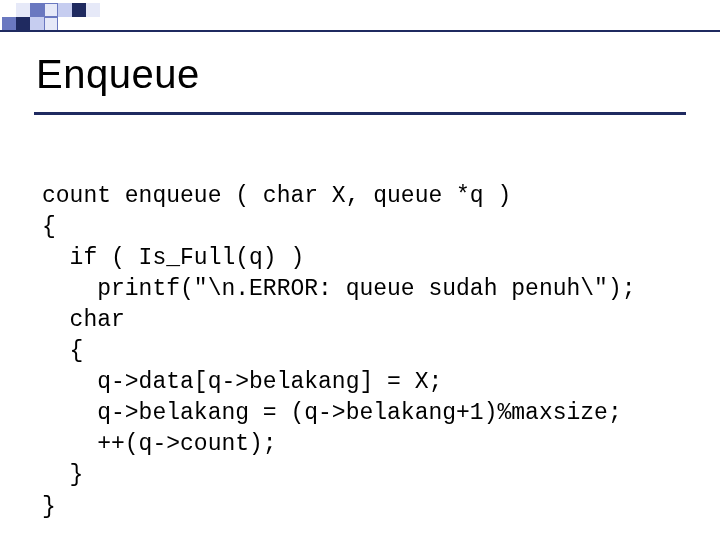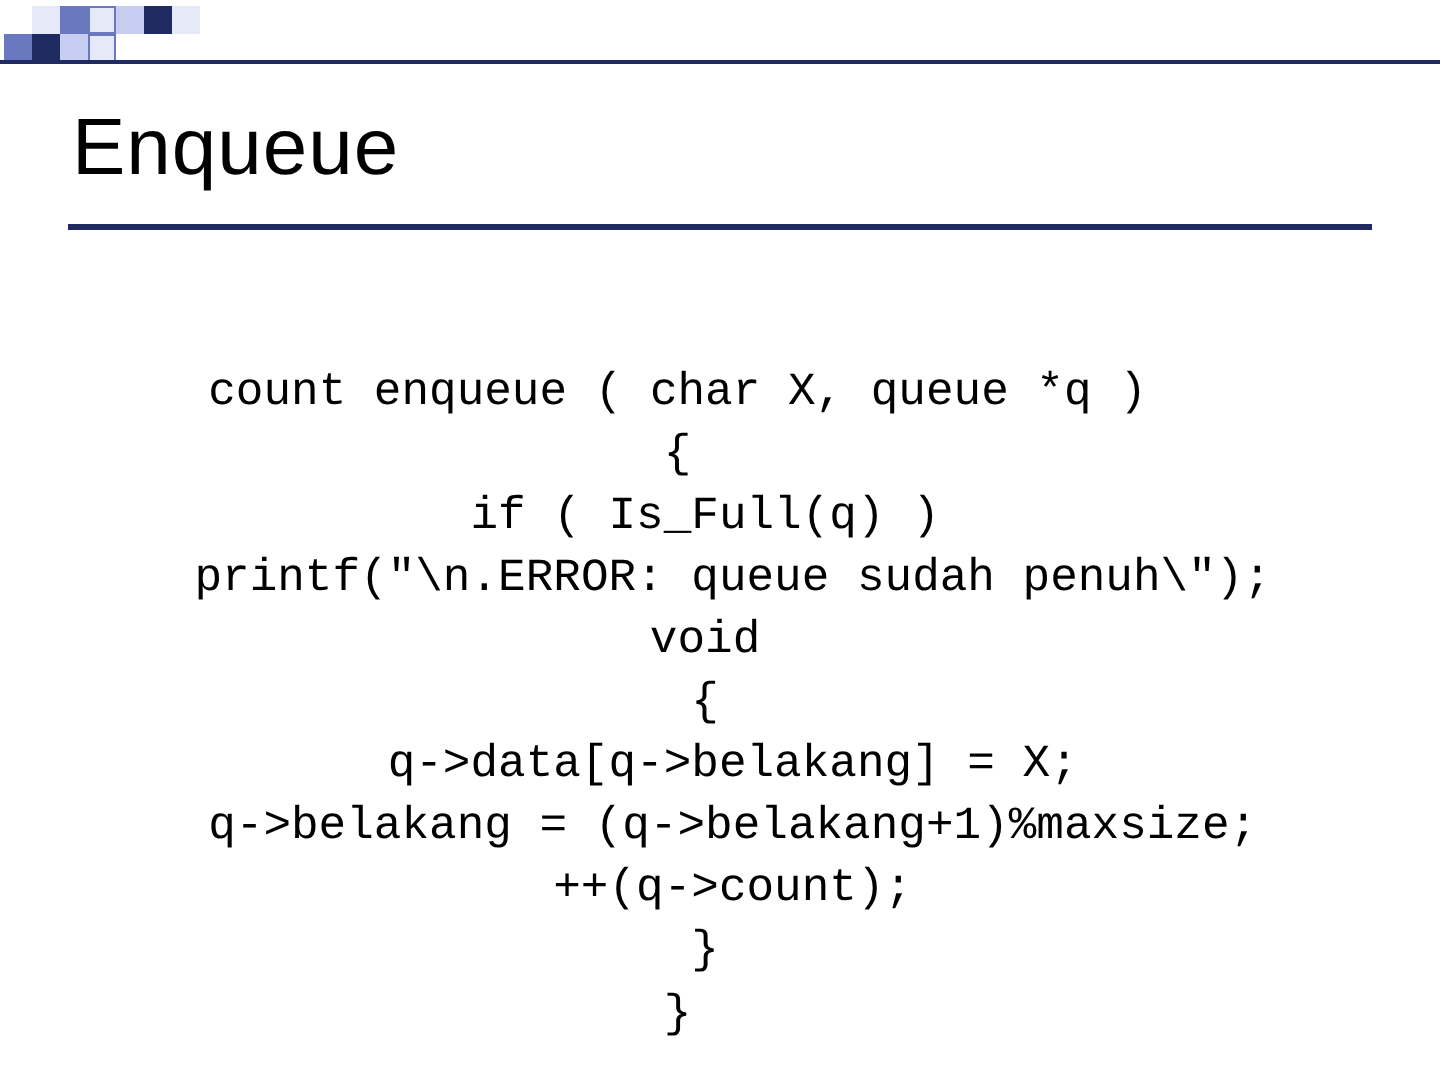--- a/index.html
+++ b/index.html
@@ -9,21 +9,20 @@
     height: 540px;
     background: #fff;
     font-family: Arial, Helvetica, sans-serif;
     overflow: hidden;
   }
   .slide {
     position: relative;
     width: 720px;
     height: 476px;
     box-sizing: border-box;
-    text-align: center;
   }
   
   .topband {
     position: absolute;
     left: 0; top: 0;
     width: 100%;
     height: 26px;
     background: #fff;
   }
   .sq-row {
@@ -110,21 +109,21 @@
   <div class="topline"></div>
 
   <div class="title">Enqueue</div>
   <div class="underline"></div>
 
   <div class="code">
 <span>count enqueue ( char X, queue *q )</span>
 <span>{</span>
 <span>  if ( Is_Full(q) )</span>
 <span>    printf("\n.ERROR: queue sudah penuh\");</span>
-<span>  void</span>
+<span>  char</span>
 <span>  {</span>
 <span>    q-&gt;data[q-&gt;belakang] = X;</span>
 <span>    q-&gt;belakang = (q-&gt;belakang+1)%maxsize;</span>
 <span>    ++(q-&gt;count);</span>
 <span>  }</span>
 <span>}</span>
   </div>
 
 </div>
 

